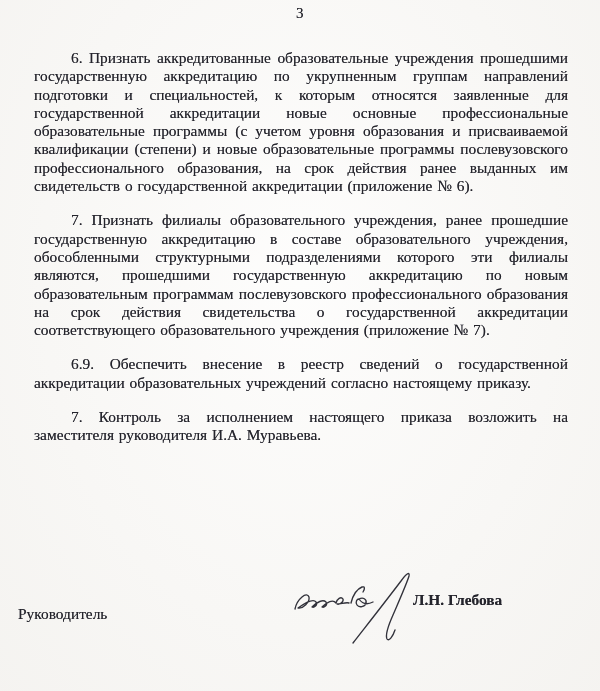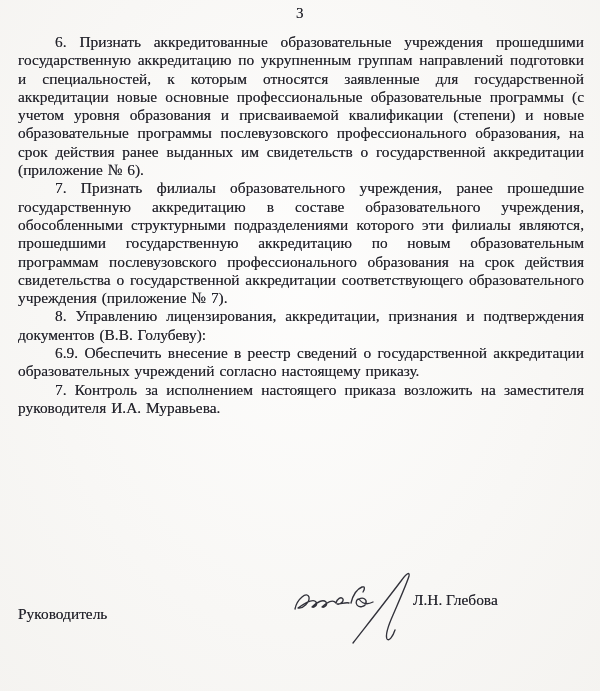--- a/index.html
+++ b/index.html
@@ -33,38 +33,39 @@
     position: absolute;
     top: 33px;
     left: 18px;
     width: 566px;
     font-size: 15.4px;
     line-height: 18.3px;
     text-align: justify;
     text-shadow: 0 0 0.5px rgba(36,36,44,0.65);
   }
   .doc-body p {
-    margin: 0;
+    margin: 16px;
     padding: 0;
     text-indent: 37px;
     word-spacing: 1px;
   }
   .sig-label {
     position: absolute;
     top: 605px;
     left: 18px;
     font-size: 15.4px;
     text-shadow: 0 0 0.5px rgba(36,36,44,0.65);
   }
   .sig-name {
     position: absolute;
     top: 591px;
     left: 413px;
     font-size: 15.4px;
     text-shadow: 0 0 0.5px rgba(36,36,44,0.65);
+    font-weight: bold;
   }
   .signature-svg {
     position: absolute;
     top: 563px;
     left: 283px;
     width: 136px;
     height: 84px;
   }
   .signature-svg path {
     fill: none;
@@ -77,21 +78,20 @@
 </head>
 <body>
 
 <div class="page">
 
   <div class="page-number">3</div>
 
   <div class="doc-body">
     <p>6. Признать аккредитованные образовательные учреждения прошедшими государственную аккредитацию по укрупненным группам направлений подготовки и специальностей, к которым относятся заявленные для государственной аккредитации новые основные профессиональные образовательные программы (с учетом уровня образования и присваиваемой квалификации (степени) и новые образовательные программы послевузовского профессионального образования, на срок действия ранее выданных им свидетельств о государственной аккредитации (приложение № 6).</p>
     <p>7. Признать филиалы образовательного учреждения, ранее прошедшие государственную аккредитацию в составе образовательного учреждения, обособленными структурными подразделениями которого эти филиалы являются, прошедшими государственную аккредитацию по новым образовательным программам послевузовского профессионального образования на срок действия свидетельства о государственной аккредитации соответствующего образовательного учреждения (приложение № 7).</p>
-    <p>8. Управлению лицензирования, аккредитации, признания и подтверждения документов (В.В. Голубеву):</p>
     <p>6.9. Обеспечить внесение в реестр сведений о государственной аккредитации образовательных учреждений согласно настоящему приказу.</p>
     <p>7. Контроль за исполнением настоящего приказа возложить на заместителя руководителя И.А. Муравьева.</p>
   </div>
 
   <span class="sig-label">Руководитель</span>
 
   <svg class="signature-svg" viewBox="0 0 136 84" xmlns="http://www.w3.org/2000/svg">
     <path d="M12,46 C14,36 24,28 26,34 C27,39 20,46 15,45 C22,40 30,35 33,39 C35,42 31,45 29,44 C34,39 40,36 43,39 C45,42 41,45 39,44 C44,39 50,36 53,40 C54,36 58,33 60,36 C61,39 56,42 54,41 C58,41 63,39 66,40"></path>
     <path d="M68,40 C70,32 74,26 79,24 C82,23 82,26 80,29"></path>
     <path d="M76,36 C80,34 84,36 83,40 C82,44 76,45 74,42 C72,39 74,36 76,36 C80,42 86,41 90,39"></path>

